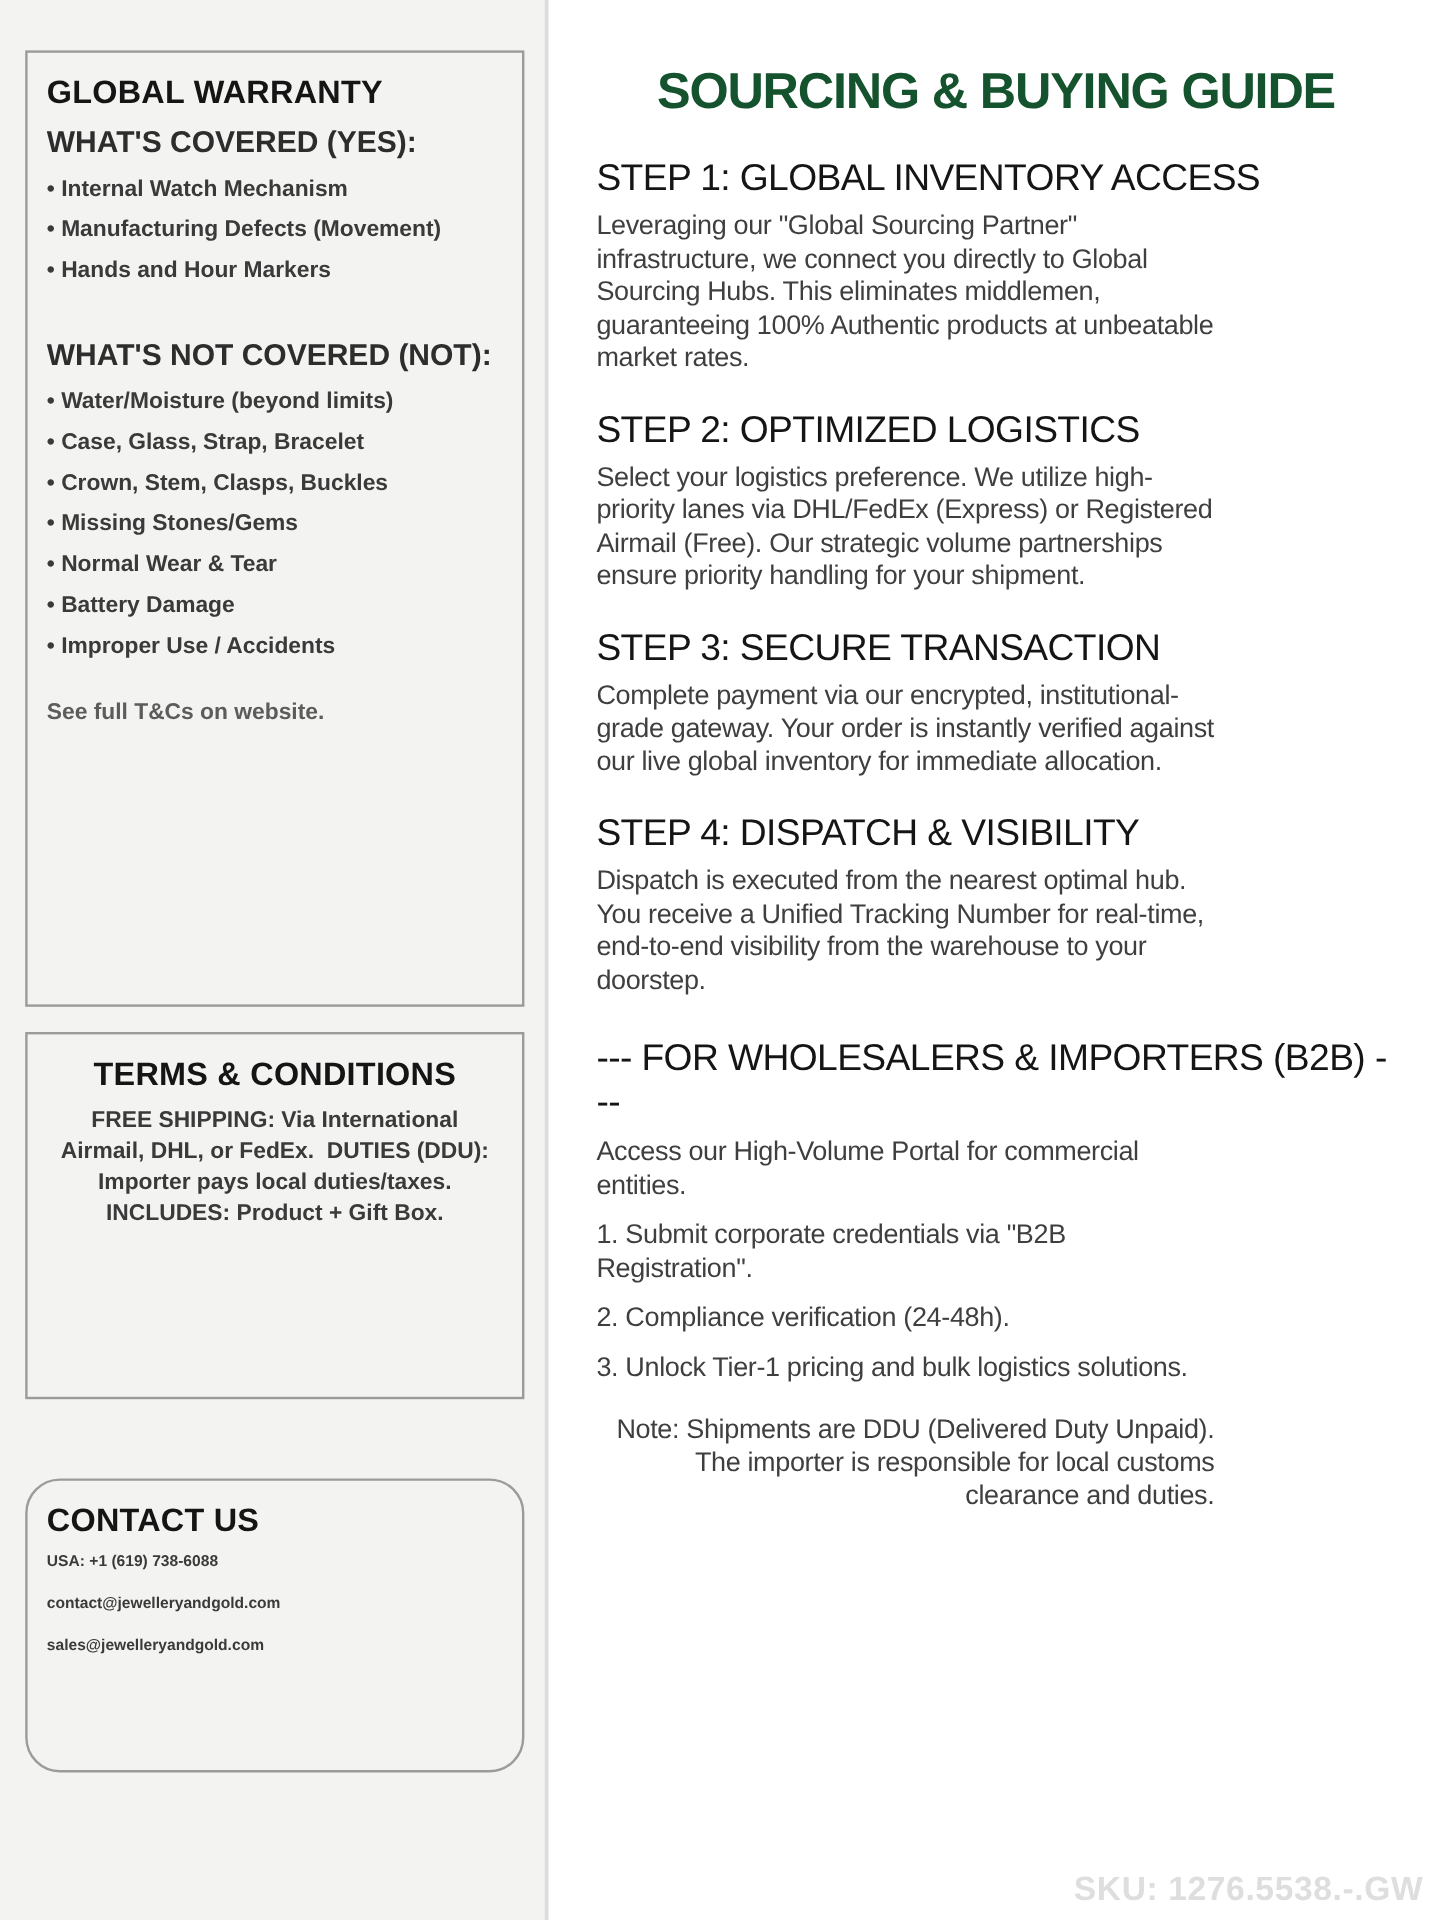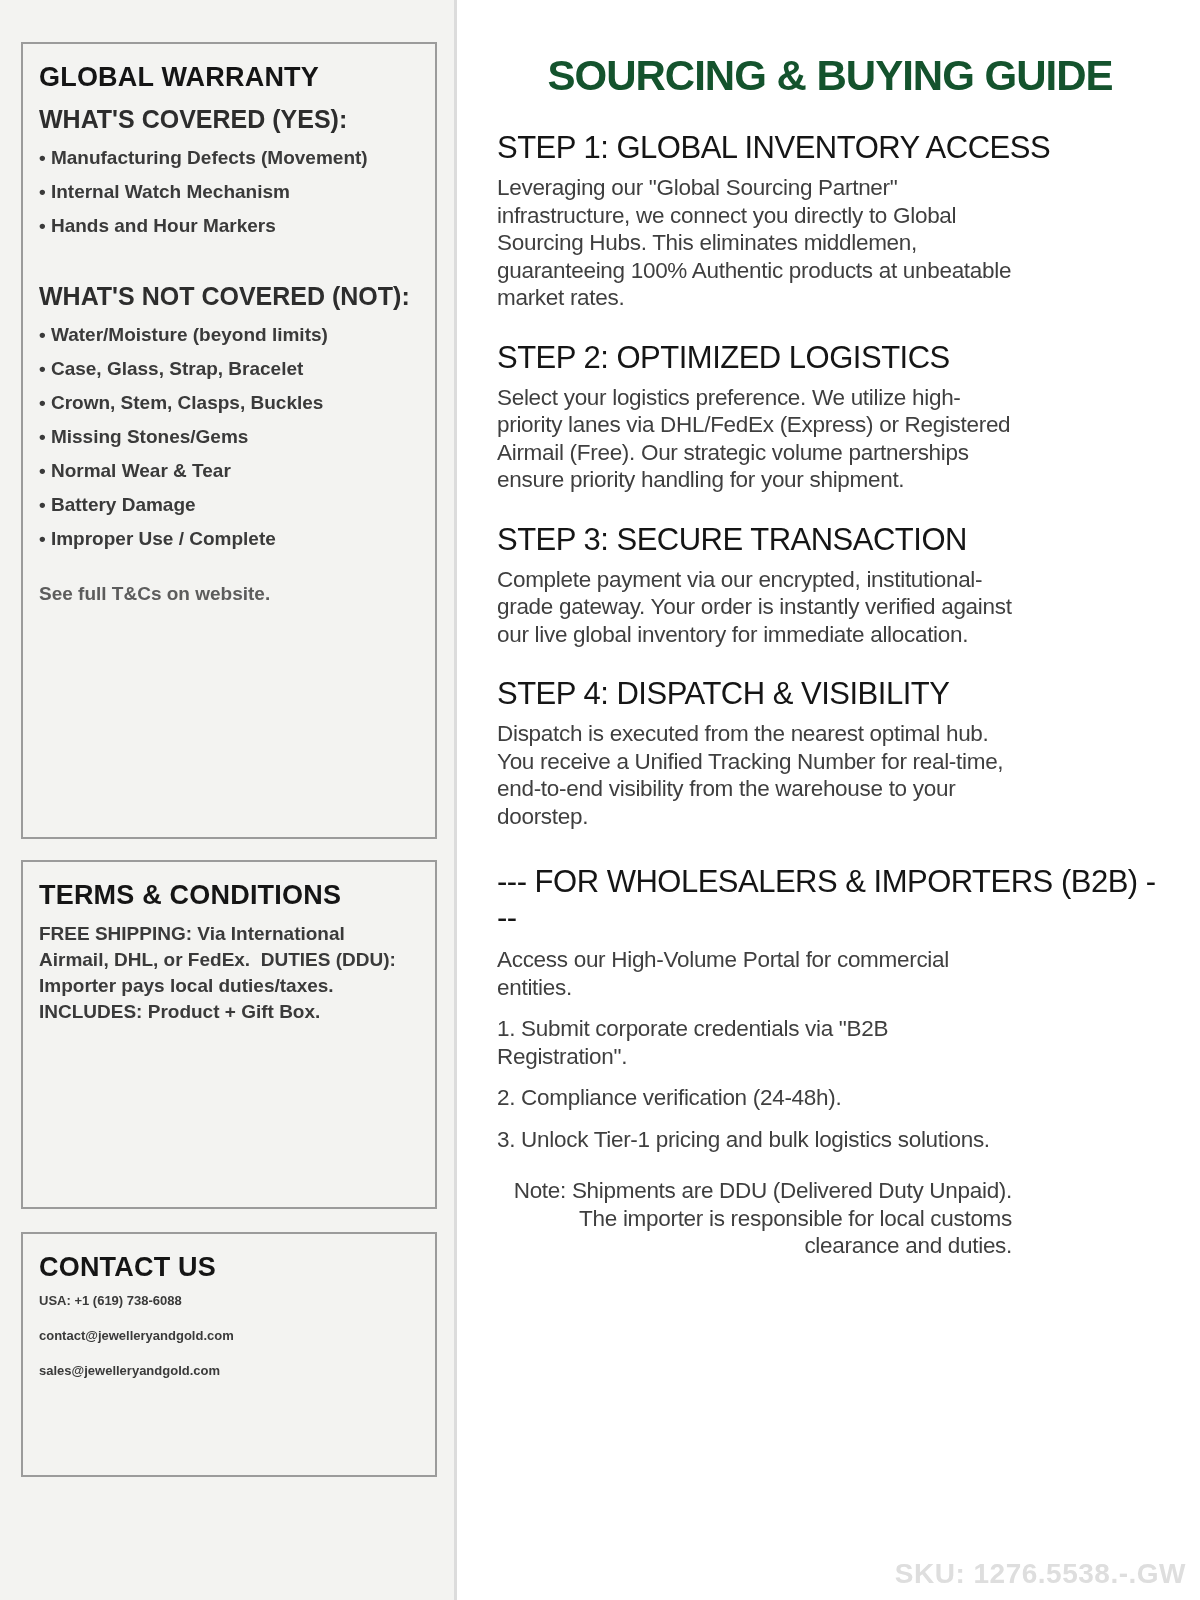--- a/index.html
+++ b/index.html
@@ -33,22 +33,22 @@
     border-right: 3px solid var(--divider);
   }
   .panel {
     position: absolute;
     left: 21px; width: 416px;
     border: 2px solid var(--panel-border);
     background: var(--sidebar-bg);
     padding: 16px 16px;
   }
   .panel-warranty { top: 42px;  height: 797px; }
-  .panel-terms    { top: 860px; height: 349px; }
-  .panel-contact  { top: 1232px; height: 245px; }
+  .panel-terms    { top: 860px; height: 306px; text-align: center; }
+  .panel-contact  { top: 1232px; height: 245px; border-radius: 29px; }
   .panel h2 {
     font-size: 27px; font-weight: 700;
     color: var(--heading-text);
     letter-spacing: 0.2px;
     margin: 2px 0 10px 0;
   }
   .panel h3 {
     font-size: 25px; font-weight: 700;
     color: var(--subhead-text);
     margin: 12px 0 4px 0;
@@ -124,33 +124,33 @@
 <body>
 
 <div class="page">
 
   <aside class="sidebar">
 
     <section class="panel panel-warranty">
       <h2>GLOBAL WARRANTY</h2>
       <h3>WHAT'S COVERED (YES):</h3>
       <ul>
+        <li>Internal Watch Mechanism</li>
         <li>Manufacturing Defects (Movement)</li>
-        <li>Internal Watch Mechanism</li>
         <li>Hands and Hour Markers</li>
       </ul>
       <h3 class="gap-above">WHAT'S NOT COVERED (NOT):</h3>
       <ul>
         <li>Water/Moisture (beyond limits)</li>
         <li>Case, Glass, Strap, Bracelet</li>
         <li>Crown, Stem, Clasps, Buckles</li>
         <li>Missing Stones/Gems</li>
         <li>Normal Wear &amp; Tear</li>
         <li>Battery Damage</li>
-        <li>Improper Use / Complete</li>
+        <li>Improper Use / Accidents</li>
       </ul>
       <p class="footnote">See full T&amp;Cs on website.</p>
     </section>
 
     <section class="panel panel-terms">
       <h2>TERMS &amp; CONDITIONS</h2>
       <p class="terms-body">FREE SHIPPING: Via International Airmail, DHL, or FedEx.  DUTIES (DDU): Importer pays local duties/taxes.  INCLUDES: Product + Gift Box.</p>
     </section>
 
     <section class="panel panel-contact">

